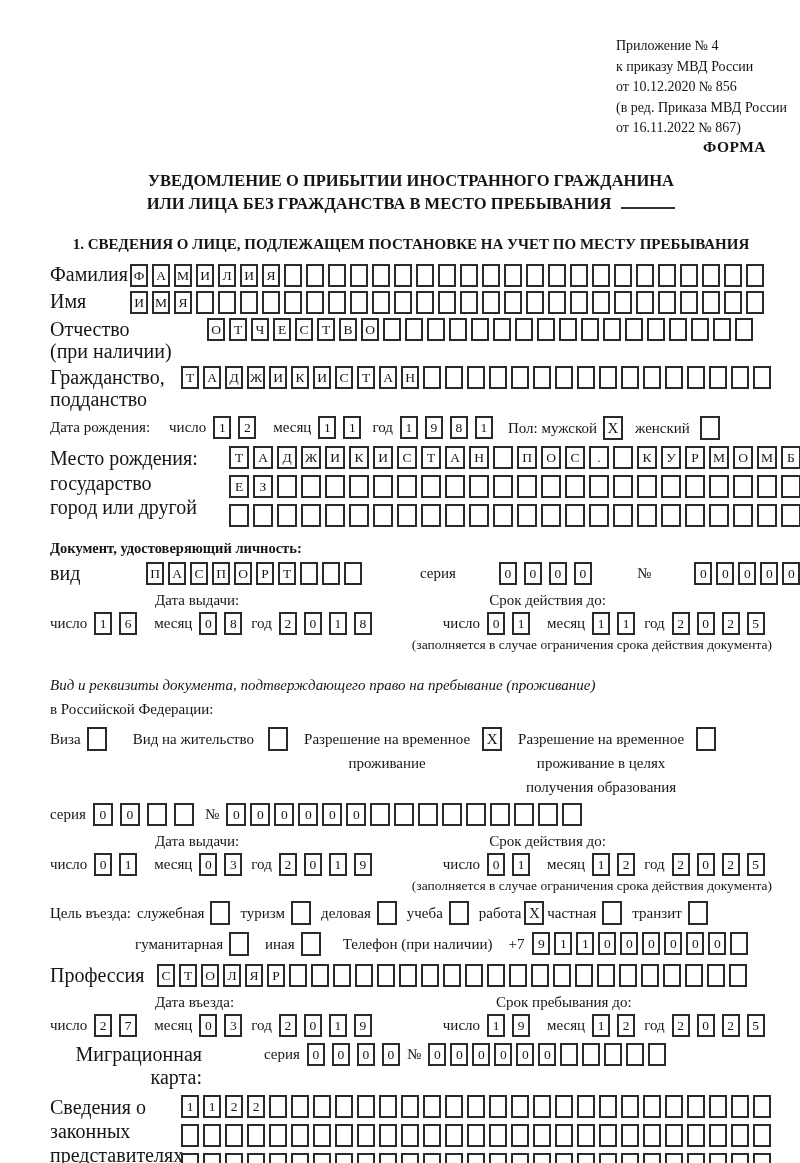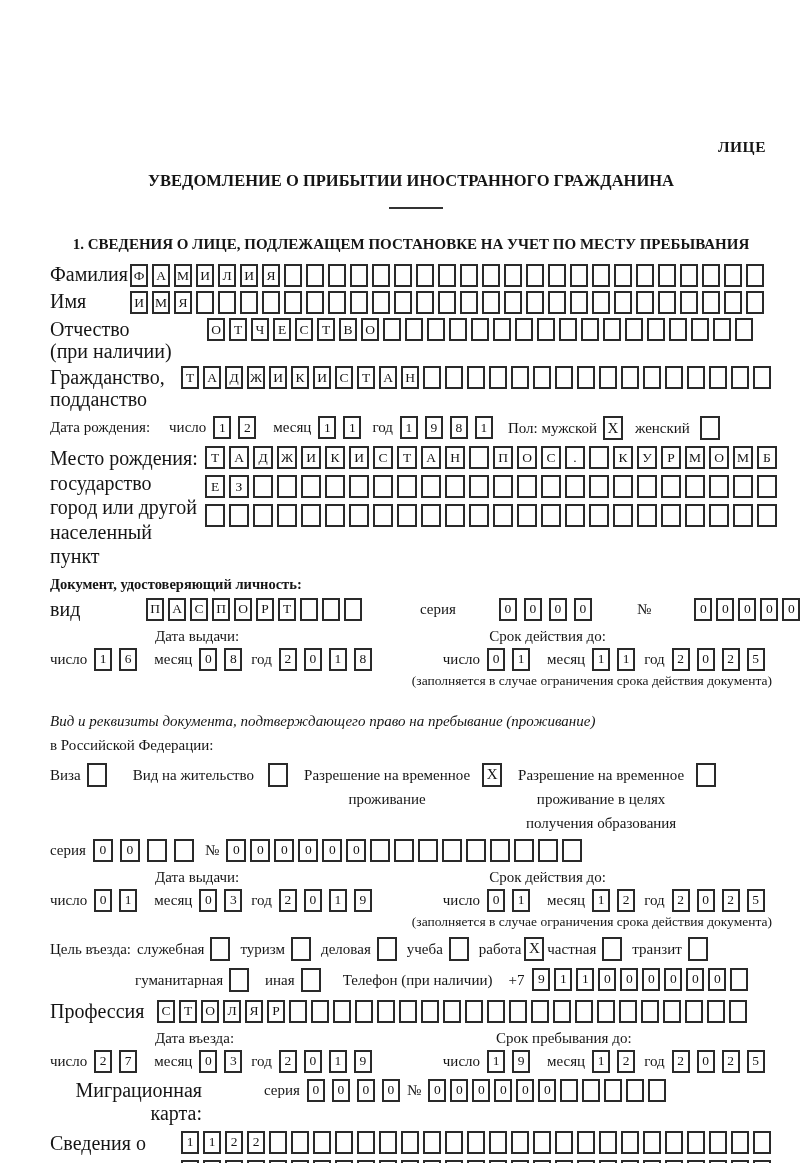--- a/index.html
+++ b/index.html
@@ -60,29 +60,36 @@
   .indent85 { margin-left:85px; }
   .phone-lbl { margin-left:22px; line-height:24px; flex-shrink:0; }
   .phone-pre { margin-left:16px; margin-right:8px; line-height:24px; flex-shrink:0; }
   .mig-series { margin-left:62px; margin-right:7px; line-height:23px; flex-shrink:0; }
 </style>
 </head>
 <body>
 
 <div class="page">
 
+  <div class="appx">
+    <div>Приложение № 4</div>
+    <div>к приказу МВД России</div>
+    <div>от 10.12.2020 № 856</div>
+    <div>(в ред. Приказа МВД России</div>
+    <div>от 16.11.2022 № 867)</div>
+  </div>
 
   <div class="content">
 
-    <div class="forma">ЛИЦЕ</div>
+    <div class="forma">ФОРМА</div>
 
     <div class="title">
       <div>УВЕДОМЛЕНИЕ О ПРИБЫТИИ ИНОСТРАННОГО ГРАЖДАНИНА</div>
       <div>
-        <span class="blank"></span>
+        <span>ИЛИ ЛИЦА БЕЗ ГРАЖДАНСТВА В МЕСТО ПРЕБЫВАНИЯ</span><span class="blank"></span>
       </div>
     </div>
 
     <div class="sec">1. СВЕДЕНИЯ О ЛИЦЕ, ПОДЛЕЖАЩЕМ ПОСТАНОВКЕ НА УЧЕТ ПО МЕСТУ ПРЕБЫВАНИЯ</div>
 
     <div class="row" style="margin-top:11px;">
       <span class="lbl w-surname">Фамилия</span>
       <span class="boxes">
           <span class="cell">Ф</span>
           <span class="cell">А</span>
@@ -243,26 +250,25 @@
       <span class="sexlbl">Пол: мужской</span>
       <span class="boxes check" style="margin-left:2px;">
           <span class="cell">X</span>
         </span>
       <span class="sexlbl" style="margin-left:12px;">женский</span>
       <span class="boxes check">
           <span class="cell"></span>
         </span>
     </div>
 
-    <div class="row" style="margin-top:6px;">
+    <div class="row" style="margin-top:6px;gap:24px;">
       <span class="lbl w-bp">
         <span style="display:block">Место рождения:</span>
         <span style="display:block">государство</span>
         <span style="display:block">город или другой</span>
-        <span style="display:block">населенный пункт</span>
       </span>
       <span class="bp-rows">
         <span class="boxes w24">
             <span class="cell">Т</span>
             <span class="cell">А</span>
             <span class="cell">Д</span>
             <span class="cell">Ж</span>
             <span class="cell">И</span>
             <span class="cell">К</span>
             <span class="cell">И</span>

